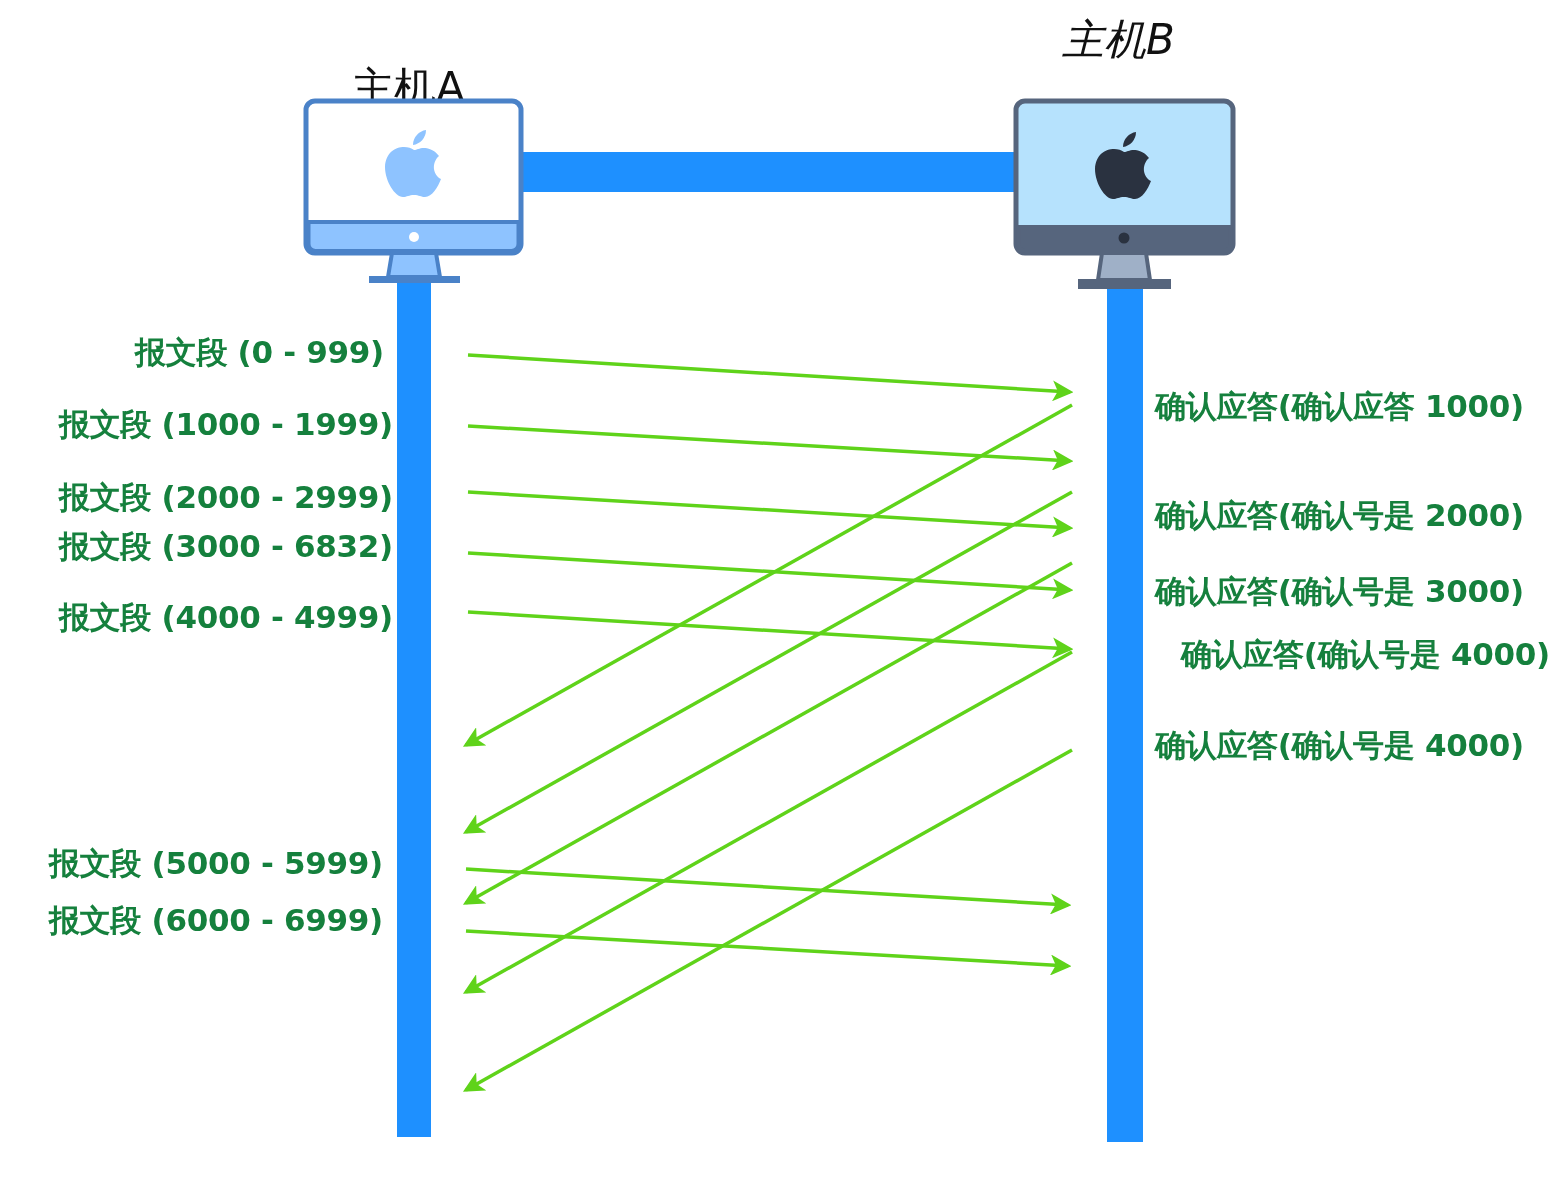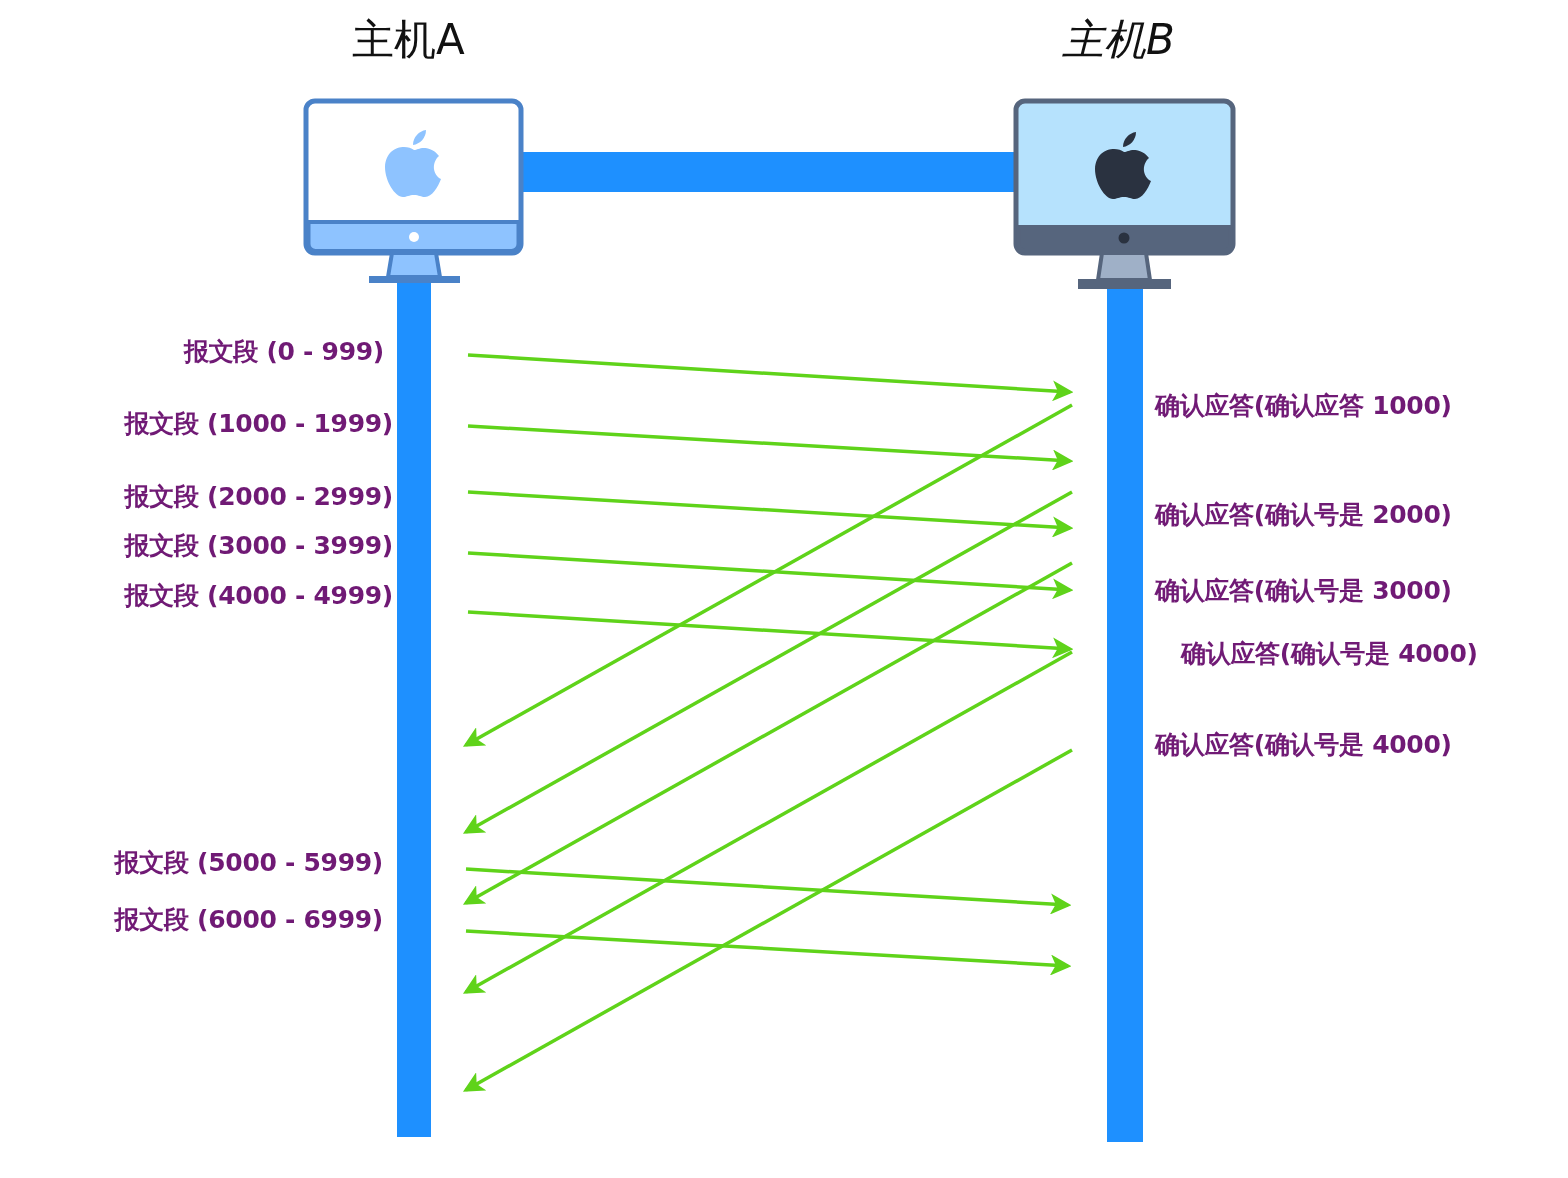--- a/index.html
+++ b/index.html
@@ -1,25 +1,25 @@
 <!DOCTYPE html>
 <html><head>
   <meta charset="utf-8">
   <style>
     html, body { margin: 0; padding: 0; background: #ffffff; }
     body { width: 1568px; height: 1178px; position: relative; overflow: hidden;
            font-family: "DejaVu Sans", "Liberation Sans", sans-serif; }
     .host-title { position: absolute; font-size: 42px; color: #111; font-weight: 400; top: 12px; line-height: 56px; }
-    #host-a-title { left: 352px; }
+    #host-a-title { left: 352px; margin-top: 48px; }
     #host-b-title { left: 1062px; font-style: italic; }
     .lifeline { position: absolute; background: #1e90ff; }
     #lifeline-a { left: 397px; top: 280px; width: 34px; height: 857px; }
     #lifeline-b { left: 1107px; top: 286px; width: 36px; height: 856px; }
     #link-bar { position: absolute; left: 520px; top: 152px; width: 500px; height: 40px; background: #1e90ff; }
-    .lbl { position: absolute; font-weight: bold; font-size: 25px; color: #701a75; white-space: nowrap; line-height: 30px; letter-spacing: -0.3px; }
+    .lbl { position: absolute; font-weight: bold; font-size: 31px; color: #15803d; white-space: nowrap; line-height: 30px; letter-spacing: -0.3px; }
     .lbl.left { text-align: right; }
     svg { position: absolute; left: 0; top: 0; }
   </style>
 </head>
 <body>
 
 <div id="host-a-title" class="host-title">主机A</div>
 <div id="host-b-title" class="host-title">主机B</div>
 
 <div id="link-bar"></div>
@@ -68,22 +68,22 @@
     <line x1="1072" y1="405" x2="466" y2="745" stroke="#5fd31a" stroke-width="3.5" marker-end="url(#ah)"></line>
     <line x1="1072" y1="492" x2="466" y2="832" stroke="#5fd31a" stroke-width="3.5" marker-end="url(#ah)"></line>
     <line x1="1072" y1="563" x2="466" y2="903" stroke="#5fd31a" stroke-width="3.5" marker-end="url(#ah)"></line>
     <line x1="1072" y1="652" x2="466" y2="992" stroke="#5fd31a" stroke-width="3.5" marker-end="url(#ah)"></line>
     <line x1="1072" y1="750" x2="466" y2="1090" stroke="#5fd31a" stroke-width="3.5" marker-end="url(#ah)"></line>
   </svg>
 
 <div class="lbl left" style="right:1184px; top:337px;">报文段 (0 - 999)</div>
 <div class="lbl left" style="right:1175px; top:409px;">报文段 (1000 - 1999)</div>
 <div class="lbl left" style="right:1175px; top:482px;">报文段 (2000 - 2999)</div>
-<div class="lbl left" style="right:1175px; top:531px;">报文段 (3000 - 3999)</div>
-<div class="lbl left" style="right:1175px; top:581px;">报文段 (4000 - 4999)</div>
+<div class="lbl left" style="right:1175px; top:531px;">报文段 (3000 - 6832)</div>
+<div class="lbl left" style="right:1175px; top:602px;">报文段 (4000 - 4999)</div>
 <div class="lbl left" style="right:1185px; top:848px;">报文段 (5000 - 5999)</div>
 <div class="lbl left" style="right:1185px; top:905px;">报文段 (6000 - 6999)</div>
 
 <div class="lbl" style="left:1155px; top:391px;">确认应答(确认应答 1000)</div>
 <div class="lbl" style="left:1155px; top:482px;margin-top:18px;">确认应答(确认号是 2000)</div>
 <div class="lbl" style="left:1155px; top:576px;">确认应答(确认号是 3000)</div>
 <div class="lbl" style="left:1181px; top:639px;">确认应答(确认号是 4000)</div>
 <div class="lbl" style="left:1155px; top:730px;">确认应答(确认号是 4000)</div>
 
 </body></html>

